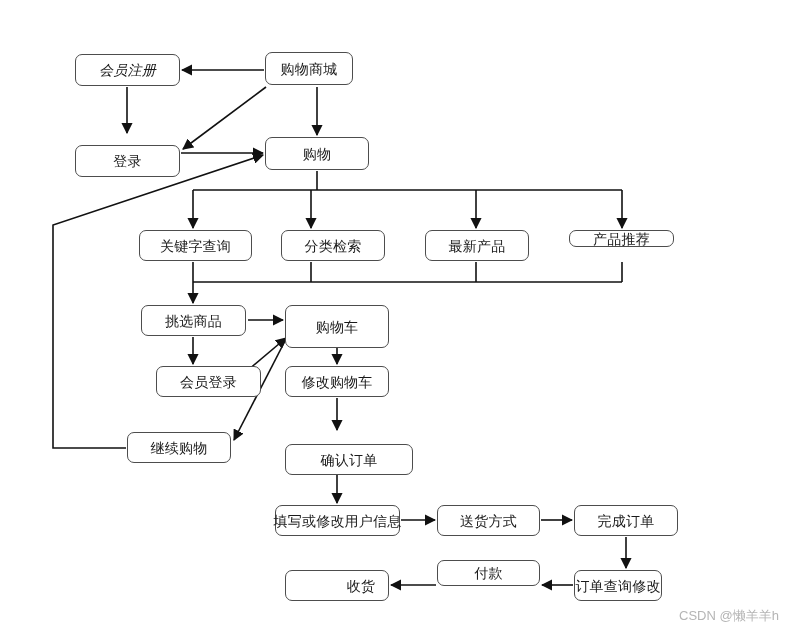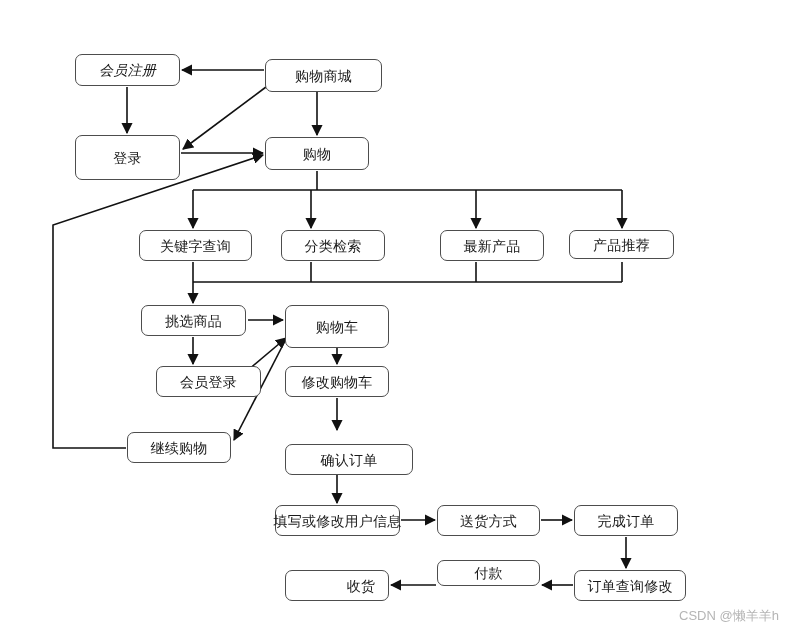--- a/index.html
+++ b/index.html
@@ -104,35 +104,35 @@
 
       <path d="M 626 537 L 626 568"></path>
 
       <path d="M 573 585 L 542 585"></path>
 
       <path d="M 436 585 L 391 585"></path>
     </g>
   </svg>
 
   <div class="node" style="left:75px;top:54px;width:105px;height:32px;font-style:italic;">会员注册</div>
-  <div class="node" style="left:265px;top:59px;width:117px;height:33px;">购物商城</div>
-  <div class="node" style="left:75px;top:135px;width:105px;height:45px;">登录</div>
+  <div class="node" style="left:265px;top:52px;width:88px;height:33px;">购物商城</div>
+  <div class="node" style="left:75px;top:145px;width:105px;height:32px;">登录</div>
   <div class="node" style="left:265px;top:137px;width:104px;height:33px;">购物</div>
   <div class="node" style="left:139px;top:230px;width:113px;height:31px;">关键字查询</div>
   <div class="node" style="left:281px;top:230px;width:104px;height:31px;">分类检索</div>
-  <div class="node" style="left:425px;top:230px;width:104px;height:31px;margin-left:15px;">最新产品</div>
-  <div class="node" style="left:569px;top:230px;width:105px;height:29px;">产品推荐</div>
+  <div class="node" style="left:425px;top:230px;width:104px;height:31px;">最新产品</div>
+  <div class="node" style="left:569px;top:230px;width:105px;height:17px;">产品推荐</div>
   <div class="node" style="left:141px;top:305px;width:105px;height:31px;">挑选商品</div>
   <div class="node" style="left:285px;top:305px;width:104px;height:43px;">购物车</div>
   <div class="node" style="left:141px;top:366px;width:105px;height:31px;margin-left:15px;">会员登录</div>
   <div class="node" style="left:285px;top:366px;width:104px;height:31px;">修改购物车</div>
   <div class="node" style="left:127px;top:432px;width:104px;height:31px;">继续购物</div>
   <div class="node" style="left:285px;top:444px;width:128px;height:31px;">确认订单</div>
   <div class="node" style="left:275px;top:505px;width:125px;height:31px;">填写或修改用户信息</div>
   <div class="node" style="left:437px;top:505px;width:103px;height:31px;">送货方式</div>
   <div class="node" style="left:574px;top:505px;width:104px;height:31px;">完成订单</div>
   <div class="node" style="left:285px;top:570px;width:104px;height:31px;padding-left:48px;">收货</div>
   <div class="node" style="left:437px;top:560px;width:103px;height:26px;">付款</div>
-  <div class="node" style="left:574px;top:570px;width:112px;height:31px;text-align:right;">订单查询修改</div>
+  <div class="node" style="left:574px;top:570px;width:88px;height:31px;text-align:right;">订单查询修改</div>
 
   <div class="watermark" style="left:679px;top:607px;">CSDN @懒羊羊h</div>
 
 </div>
 
 </body></html>

